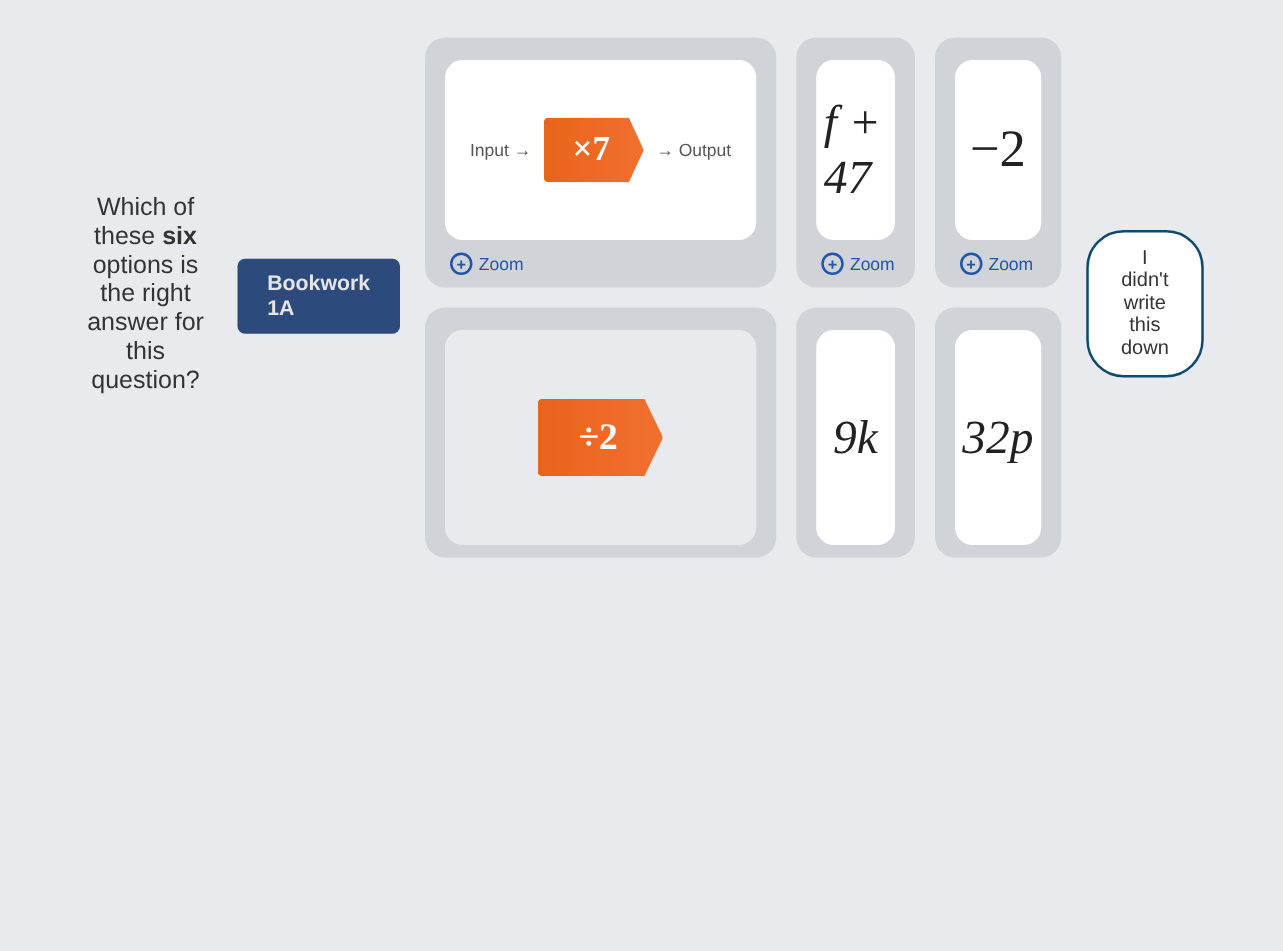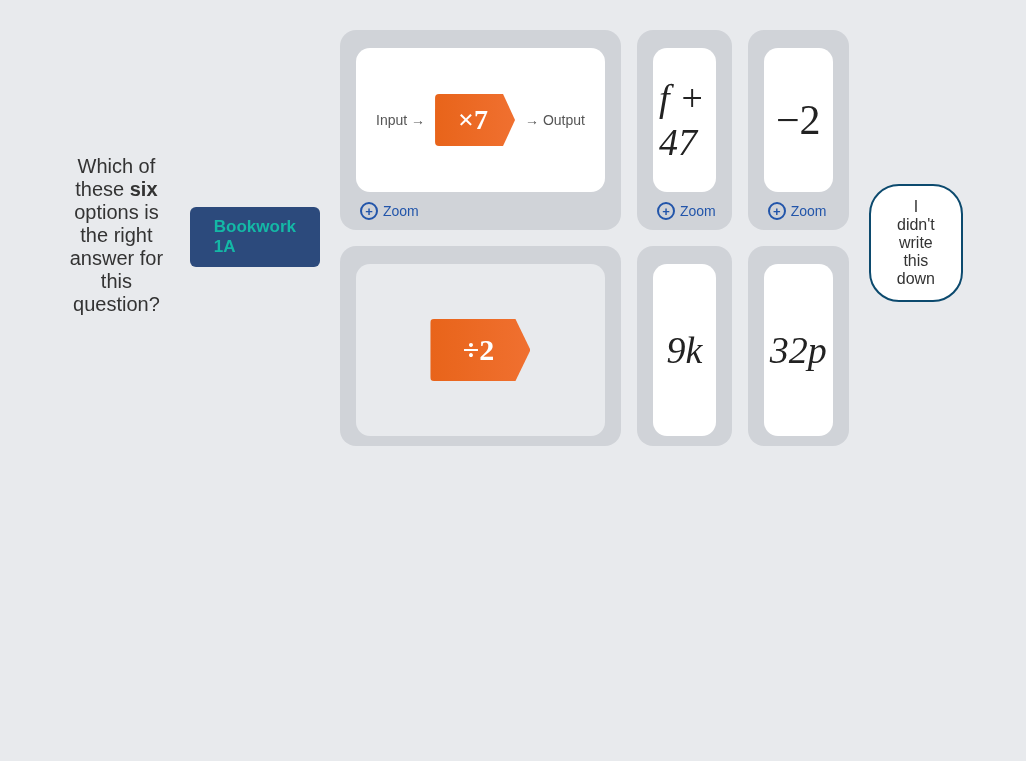--- a/index.html
+++ b/index.html
@@ -30,21 +30,21 @@
       text-align: center;
       margin-bottom: 5px;
     }
 
     .question-text strong {
       font-weight: 800;
     }
 
     .bookwork-badge {
       background: #2c4a7c;
-      color: #14b8a6;
+      color: #e5e5e5;
       padding: 10px 24px;
       border-radius: 6px;
       font-family: Arial, sans-serif;
       font-size: 17px;
       font-weight: 600;
       margin-bottom: 2px;
     }
 
     .options-grid {
       display: grid;

